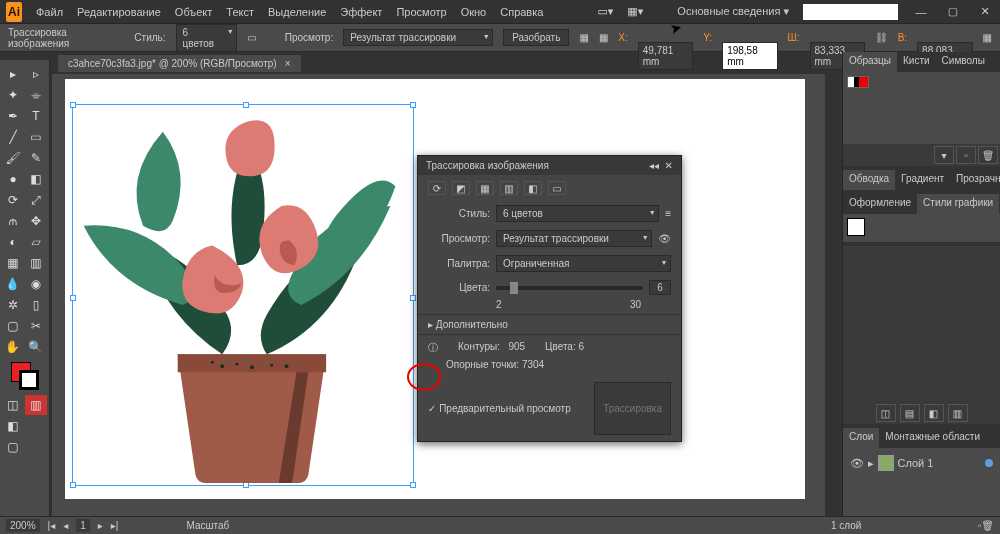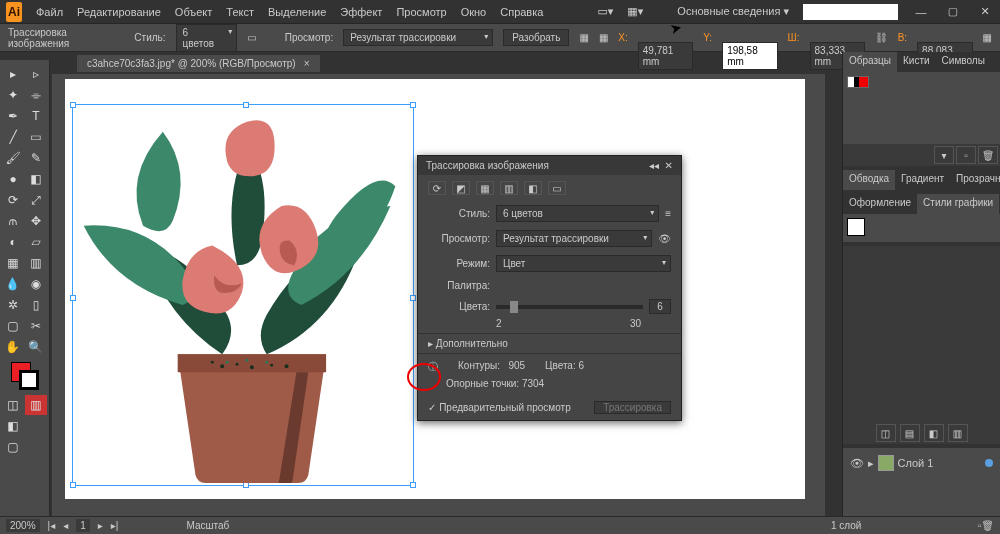--- a/index.html
+++ b/index.html
@@ -10,21 +10,21 @@
 .menubar .spacer { flex:1; }
 .menubar .workspace { font-size:11px; }
 .menubar .search { width:95px; height:16px; background:#fff; }
 .winbtn { width:18px; height:14px; display:flex; align-items:center; justify-content:center; }
 .control-bar { height:28px; background:#4a4a4a; display:flex; align-items:center; padding:0 8px; gap:10px; border-bottom:1px solid #2a2a2a; font-size:10px; }
 .control-bar .dropdown { background:#3a3a3a; border:1px solid #2a2a2a; padding:2px 16px 2px 6px; position:relative; min-width:60px; }
 .control-bar .dropdown::after { content:"▾"; position:absolute; right:4px; top:2px; font-size:8px; }
 .control-bar .button { background:#3a3a3a; border:1px solid #2a2a2a; padding:2px 8px; }
 .control-bar .numbox { background:#3a3a3a; border:1px solid #2a2a2a; padding:2px 4px; width:58px;margin-top:36px; }
 .labelC { color:#ff931e; font-size:10px; }
-.doc-tab-bar { height:22px; background:#323232; display:flex; align-items:center; padding-left:77px; }
+.doc-tab-bar { height:22px; background:#323232; display:flex; align-items:center; padding-left:58px; }
 .doc-tab { background:#4a4a4a; padding:3px 10px; font-size:10px; display:flex; align-items:center; gap:8px; }
 .toolbar-left { position:absolute; top:60px; left:0; width:50px; bottom:18px; background:#4a4a4a; border-right:1px solid #2a2a2a; display:flex; flex-direction:column; padding:4px 2px; gap:1px; }
 .tool-row { display:flex; gap:1px; }
 .tool { width:22px; height:20px; display:flex; align-items:center; justify-content:center; font-size:12px; color:#ddd; }
 .fillstroke { width:28px; height:28px; position:relative; margin:4px auto; }
 .fillstroke .fill { position:absolute; top:0; left:0; width:20px; height:20px; background:#eb2027; border:1px solid #000; }
 .fillstroke .stroke { position:absolute; bottom:0; right:0; width:20px; height:20px; background:#fff; border:3px solid #000; }
 .canvas-area { position:absolute; top:74px; left:52px; right:175px; bottom:18px; background:#4a4a4a; }
 .artboard { position:absolute; top:5px; left:13px; width:740px; height:420px; background:#fff; }
 .selection { position:absolute; top:25px; left:7px; width:342px; height:382px; border:1px solid #3b9eff; }
@@ -42,21 +42,21 @@
 .trace-panel .lbl { width:62px; text-align:right; }
 .trace-panel .dd { flex:1; background:#3a3a3a; border:1px solid #2a2a2a; padding:2px 6px; position:relative; }
 .trace-panel .dd::after { content:"▾"; position:absolute; right:4px; font-size:8px; top:2px; }
 .trace-panel .preset-icons { display:flex; gap:6px; padding:6px 10px; align-items:center; }
 .pi { width:18px; height:14px; border:1px solid #555; display:flex; align-items:center; justify-content:center; }
 .trace-panel .slider { flex:1; height:4px; background:#2a2a2a; position:relative; }
 .trace-panel .slider .thumb { position:absolute; top:-4px; left:14px; width:8px; height:12px; background:#888; }
 .trace-panel .adv { padding:4px 10px; border-top:1px solid #333; border-bottom:1px solid #333; }
 .trace-panel .stats { padding:6px 10px; display:flex; flex-wrap:wrap; gap:4px 20px; }
 .trace-panel .ftr { padding:6px 10px; display:flex; align-items:center; justify-content:space-between; }
-.trace-panel .btn-flat { background:#3a3a3a; border:1px solid #2a2a2a; padding:0 8px; color:#777; }
+.trace-panel .btn-flat { background:#3a3a3a; border:1px solid #2a2a2a; padding:20px 8px; color:#777; }
 .red-circle { position:absolute; top:363px; left:407px; width:34px; height:28px; border:2px solid #e00; border-radius:50%; z-index:55; }
 .statusbar { position:absolute; bottom:0; left:0; right:175px; height:18px; background:#4a4a4a; border-top:1px solid #2a2a2a; display:flex; align-items:center; padding:0 6px; gap:8px; font-size:10px; }
 .statusbar .zoomsel { background:#3a3a3a; padding:1px 4px; }
 .status-right { position:absolute; bottom:0; right:0; width:175px; height:18px; background:#4a4a4a; border-top:1px solid #2a2a2a; display:flex; align-items:center; padding:0 6px; font-size:10px; }
 .plant { position:absolute; top:28px; left:8px; width:338px; height:376px; }
 .layer-row { display:flex; align-items:center; gap:4px; padding:3px; }
 .layer-thumb { width:16px; height:16px; background:#8a6; border:1px solid #999; }
 .cursor { position:absolute; top:20px; left:670px; font-size:14px; color:#000; z-index:100; transform:rotate(-15deg); }
 .mini-icon { width:20px; height:18px; display:flex; align-items:center; justify-content:center; border:1px solid #555; font-size:10px; }
 .panel-icon-row { display:flex; gap:2px; padding:2px; justify-content:flex-end; }
@@ -254,25 +254,22 @@
       <span class="lbl">Стиль:</span>
       <div class="dd">6 цветов</div>
       <span>≡</span>
     </div>
   <div class="row">
       <span class="lbl">Просмотр:</span>
       <div class="dd">Результат трассировки</div>
       <span>👁</span>
     </div>
   <div class="row">
-      <span class="lbl">Режим:</span>
-      <div class="dd">Цвет</div>
-    </div>
-  <div class="row">
       <span class="lbl">Палитра:</span>
+      <div class="dd">Ограниченная</div>
     </div>
   <div class="row">
     <span class="lbl">Цвета:</span>
     <div class="slider">
         <div class="thumb"></div>
       </div>
     <div style="width:22px;background:#3a3a3a;border:1px solid #2a2a2a;padding:1px 3px;text-align:center">6</div>
   </div>
   <div class="row" style="padding-top:0">
       <span class="lbl"></span>
@@ -329,20 +326,24 @@
 
   <div style="flex:1"></div>
   <div class="panel-icon-row" style="justify-content:center;gap:4px">
     <div class="mini-icon">◫</div>
     <div class="mini-icon">▤</div>
     <div class="mini-icon">◧</div>
     <div class="mini-icon">▥</div>
   </div>
   <div class="panel-sep"></div>
 
+  <div class="panel-tabs">
+    <div class="panel-tab active">Слои</div>
+    <div class="panel-tab">Монтажные области</div>
+  </div>
   <div class="panel-body" style="height:68px">
     <div class="layer-row">
       <span>👁</span>
       <span>▸</span>
       <div class="layer-thumb"></div>
       <span>Слой 1</span>
       <span style="margin-left:auto;width:8px;height:8px;background:#5aa0e0;border-radius:50%"></span>
     </div>
   </div>
 </div>

